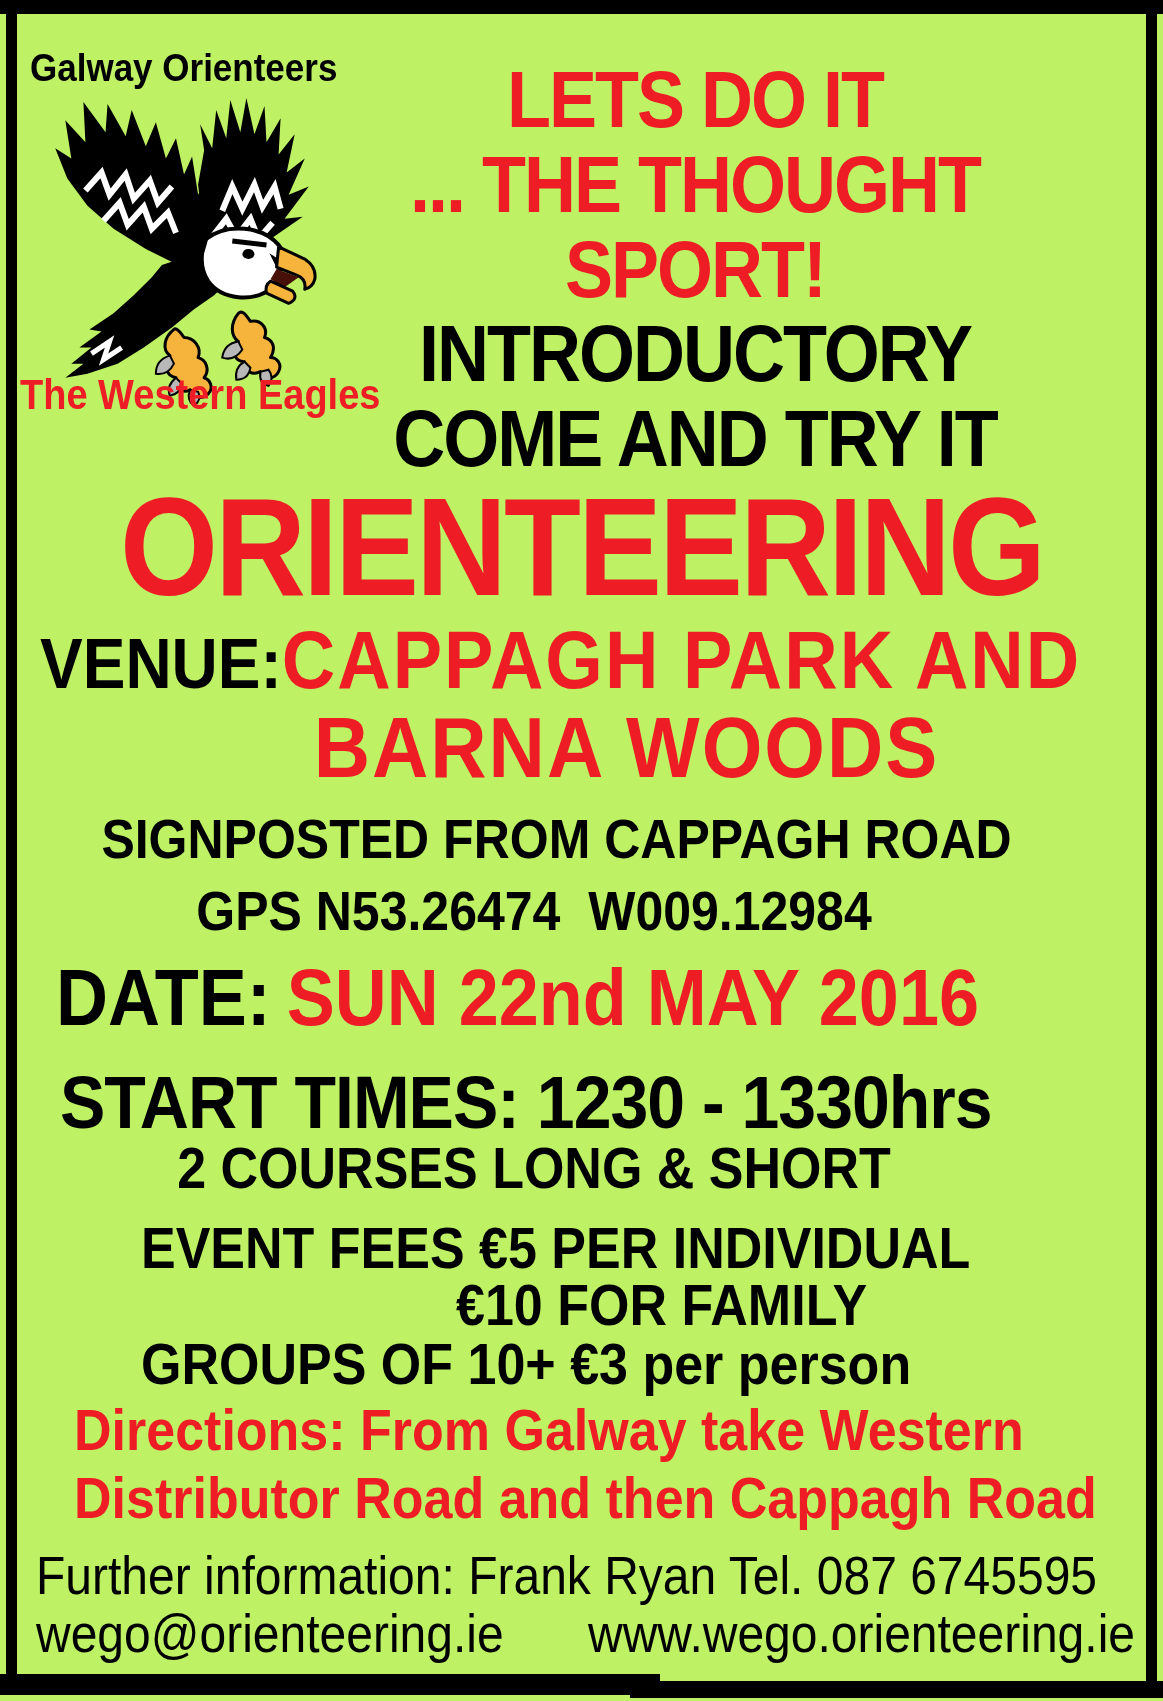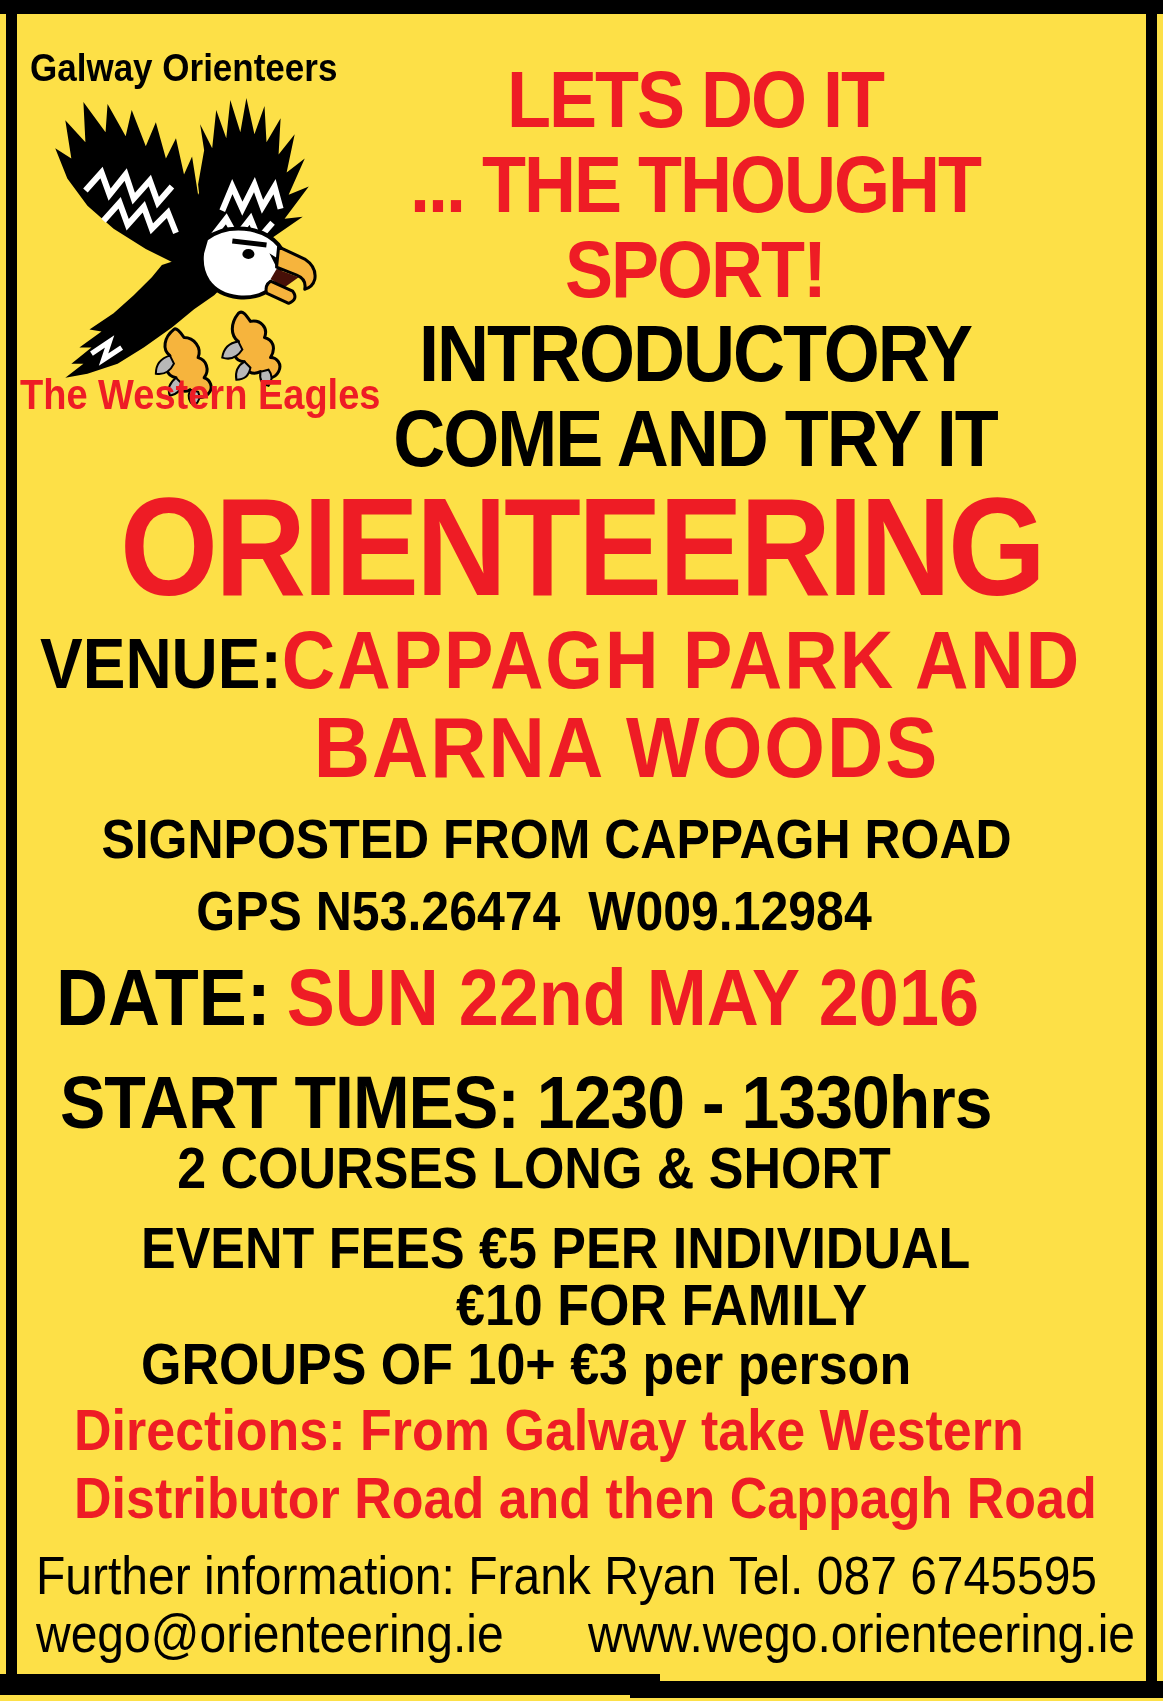--- a/index.html
+++ b/index.html
@@ -1,17 +1,17 @@
 <!DOCTYPE html>
 <html><head>
 <meta charset="utf-8">
 <style>
   html,body{margin:0;padding:0;}
   body{background:#ffffff;font-family:"Liberation Sans", sans-serif;}
-  .poster{position:relative;width:1163px;height:1701px;background:#fde047;overflow:hidden;}
+  .poster{position:relative;width:1163px;height:1701px;background:#bef264;overflow:hidden;}
   .abs{position:absolute;}
   .black-fill{background:#000000;}
   .red{color:#ee1c25;}
   .blk{color:#000000;}
   .pre{white-space:pre;}
   .cond{transform:scaleY(1.10);transform-origin:50% 0;}
   .condL{transform:scaleY(1.10);transform-origin:0 0;}
 
   
   .strip-top{left:0;top:0;width:1163px;height:14px;}

